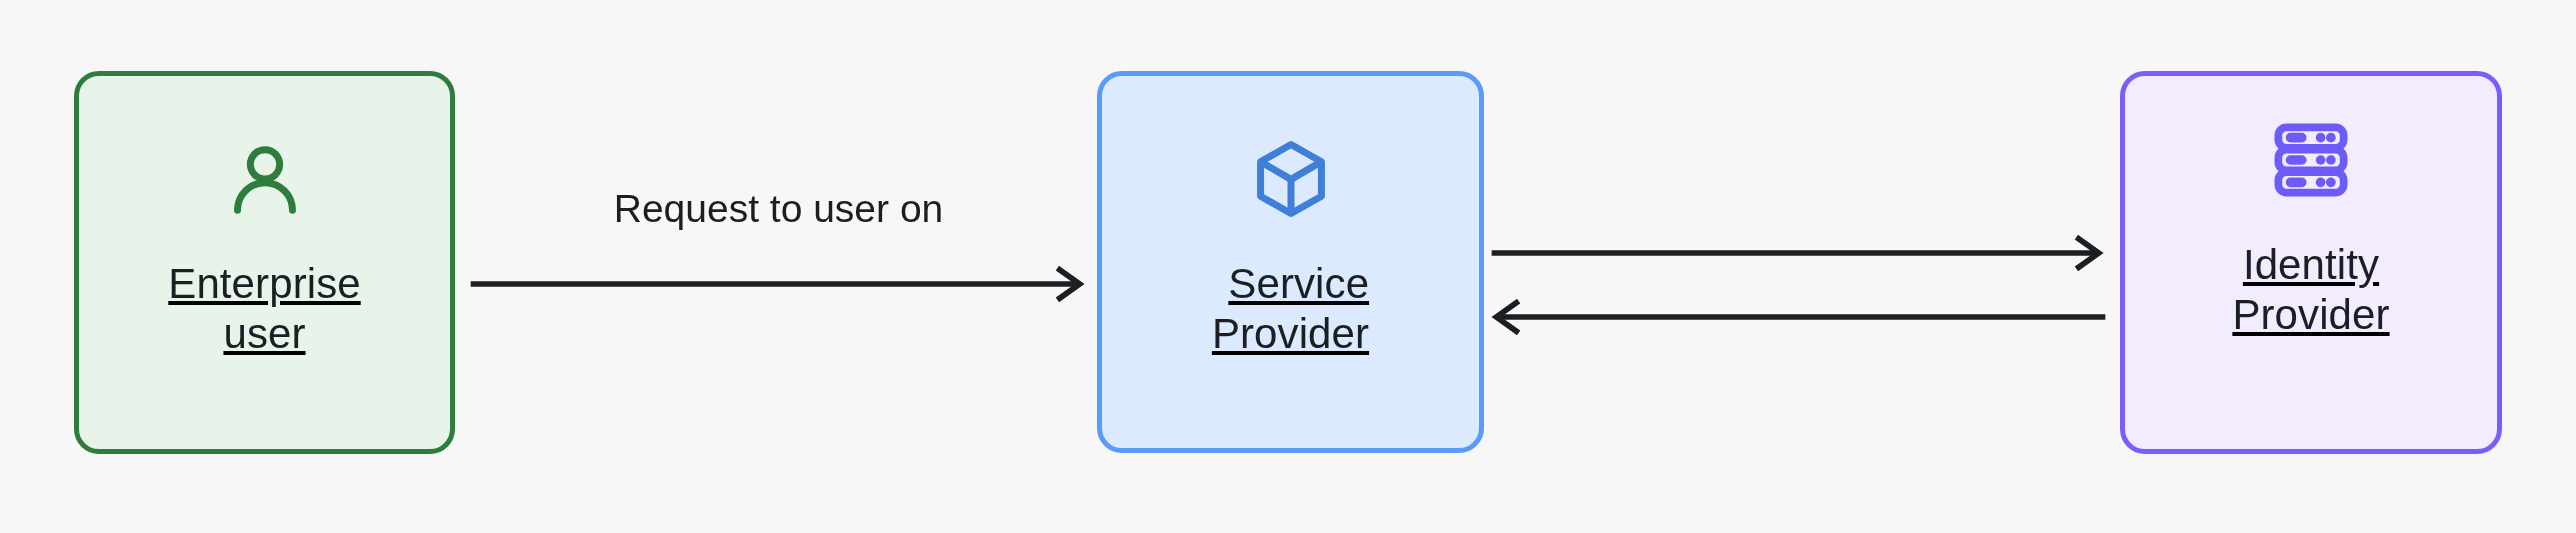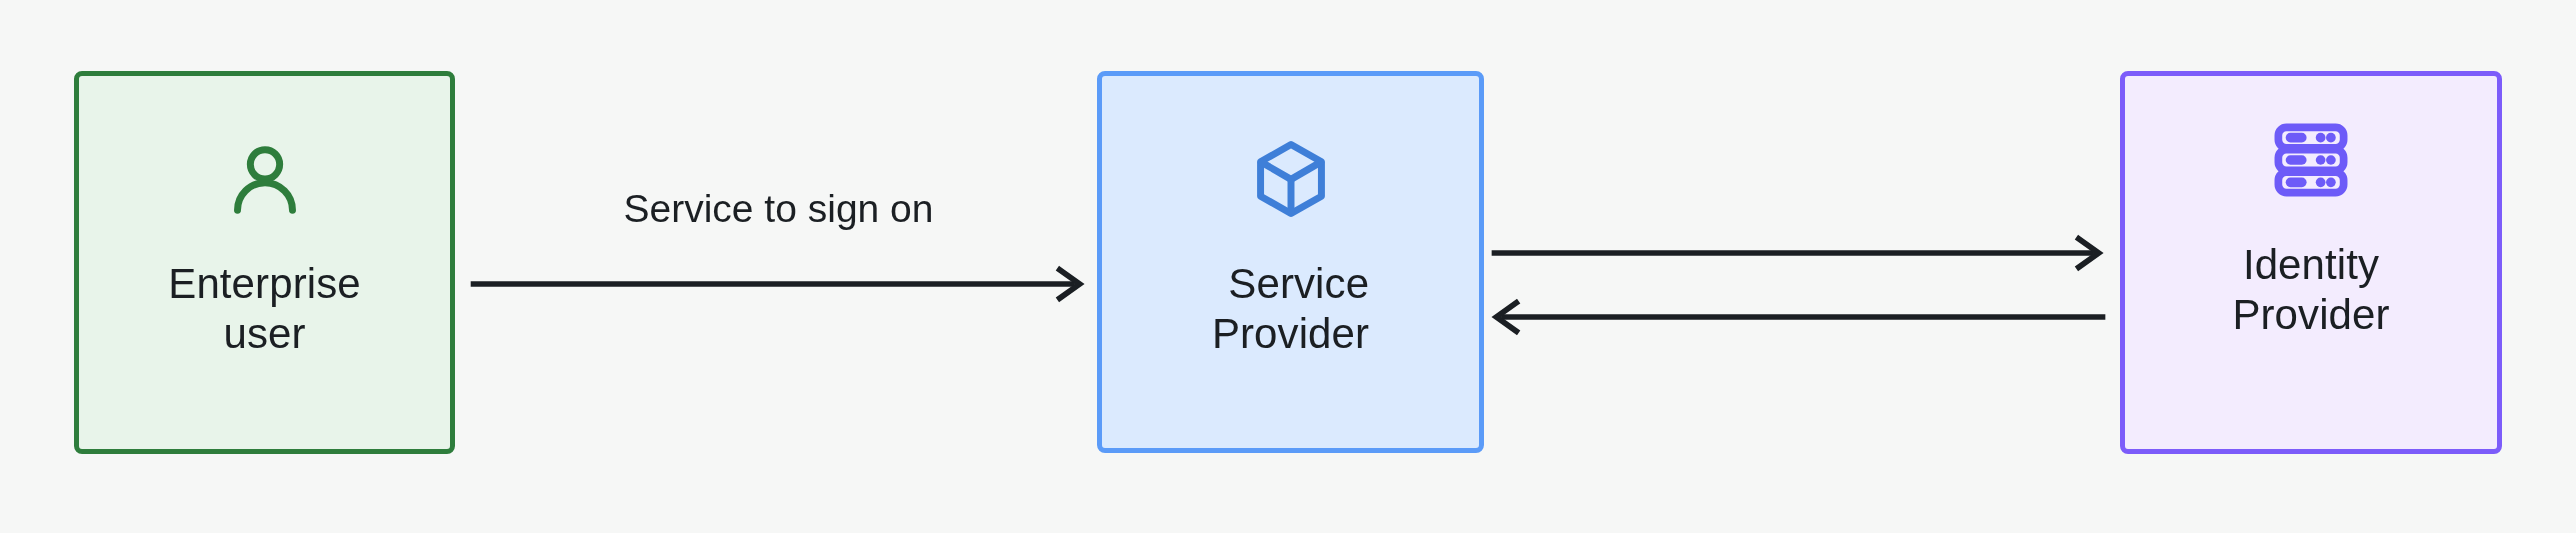--- a/index.html
+++ b/index.html
@@ -18,25 +18,26 @@
     width: 2576px;
     height: 533px;
   }
 
   
   .node {
     position: absolute;
     box-sizing: border-box;
     border-style: solid;
     border-width: 5.7px;
-    border-radius: 8px;
+    border-radius: 25px;
     display: flex;
     flex-direction: column;
     align-items: center;
     justify-content: flex-start;
+    text-decoration: underline;
   }
   .node .icon-wrap {
     display: block;
     line-height: 0;
   }
   .node .node-label {
     text-align: center;
     color: #1b1f23;
     font-size: 42px;
     line-height: 1.18;
@@ -145,21 +146,21 @@
         <path d="M14.6 12h0.05" stroke-width="2.6"></path>
         <path d="M17.4 12h0.05" stroke-width="2.6"></path>
         <path d="M14.6 18.1h0.05" stroke-width="2.6"></path>
         <path d="M17.4 18.1h0.05" stroke-width="2.6"></path>
       </svg>
     </span>
     <span class="node-label">Identity
 Provider</span>
   </div>
 
-  <div class="edge-label" id="label-request-to-sign-on">Service to sign on</div>
+  <div class="edge-label" id="label-request-to-sign-on">Request to user on</div>
   <div class="edge" id="edge-request-to-sign-on">
     <svg class="edge-svg" width="617" height="38" viewBox="0 0 648 40">
       <path d="M0 20 H636" stroke="#1b1f23" stroke-width="6" fill="none"></path>
       <path d="M620 5 L641 20 L620 35" stroke="#1b1f23" stroke-width="6" fill="none" stroke-linecap="square" stroke-linejoin="miter"></path>
     </svg>
   </div>
 
   <div class="edge" id="edge-sso-request">
     <svg class="edge-svg" width="615" height="38" viewBox="0 0 646 40">
       <path d="M0 20 H634" stroke="#1b1f23" stroke-width="6" fill="none"></path>

